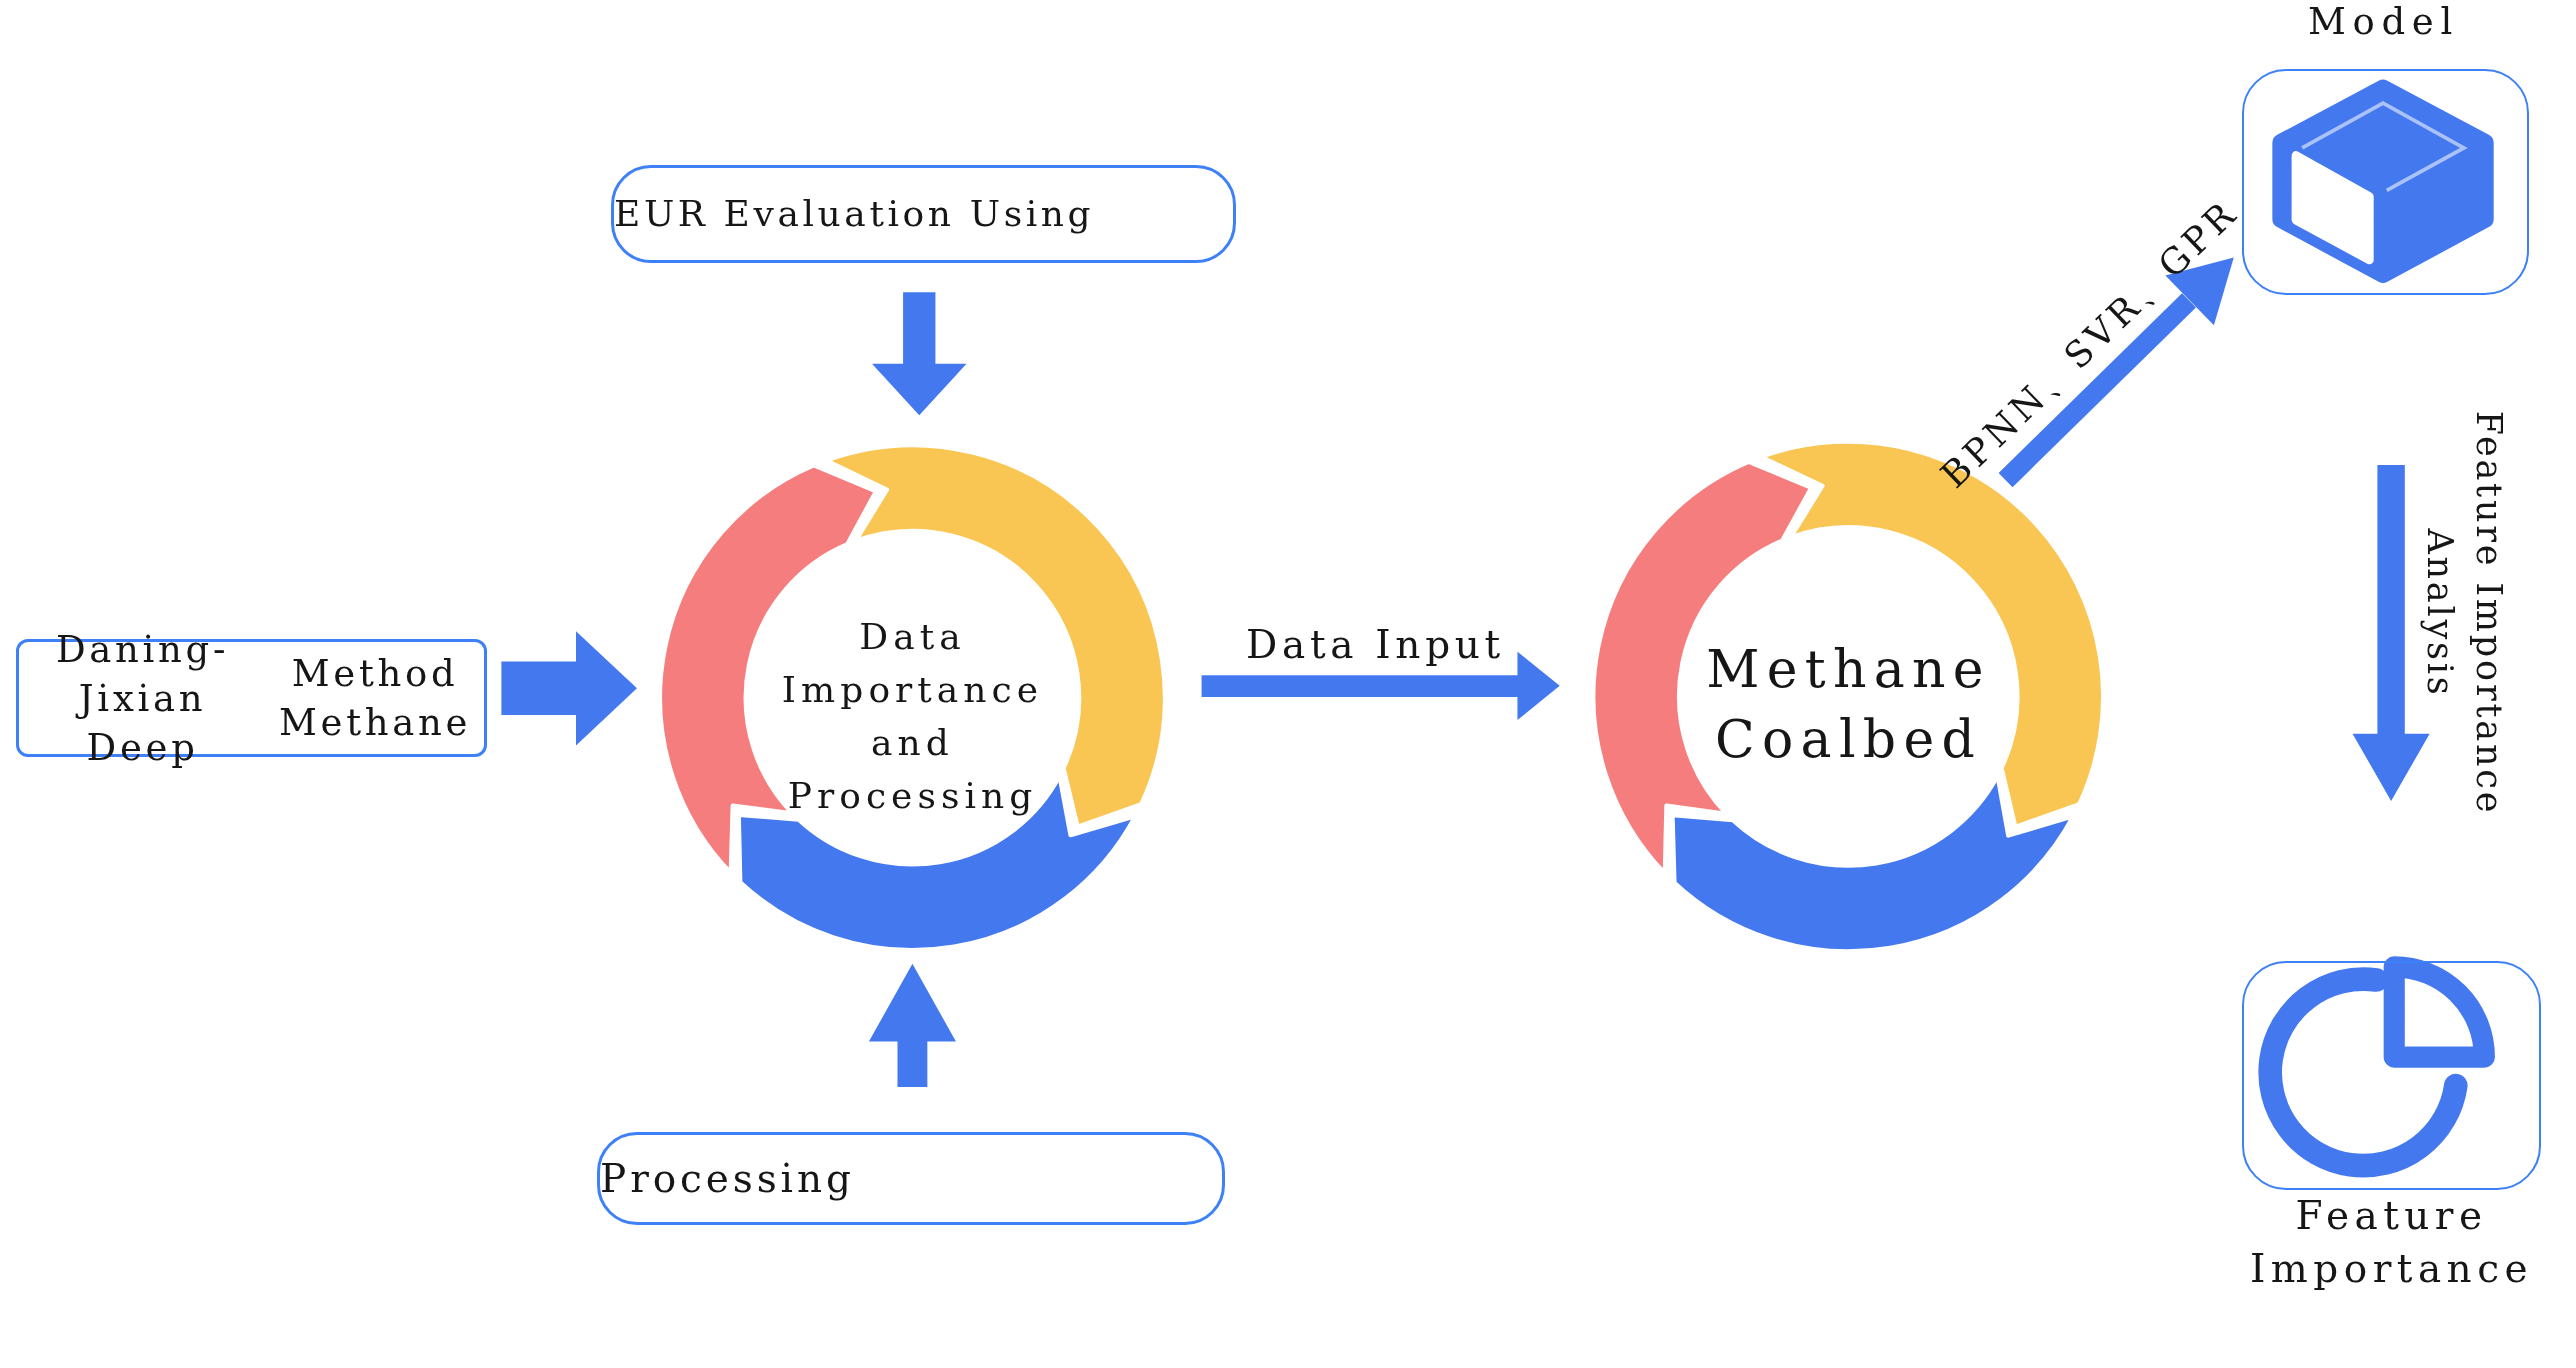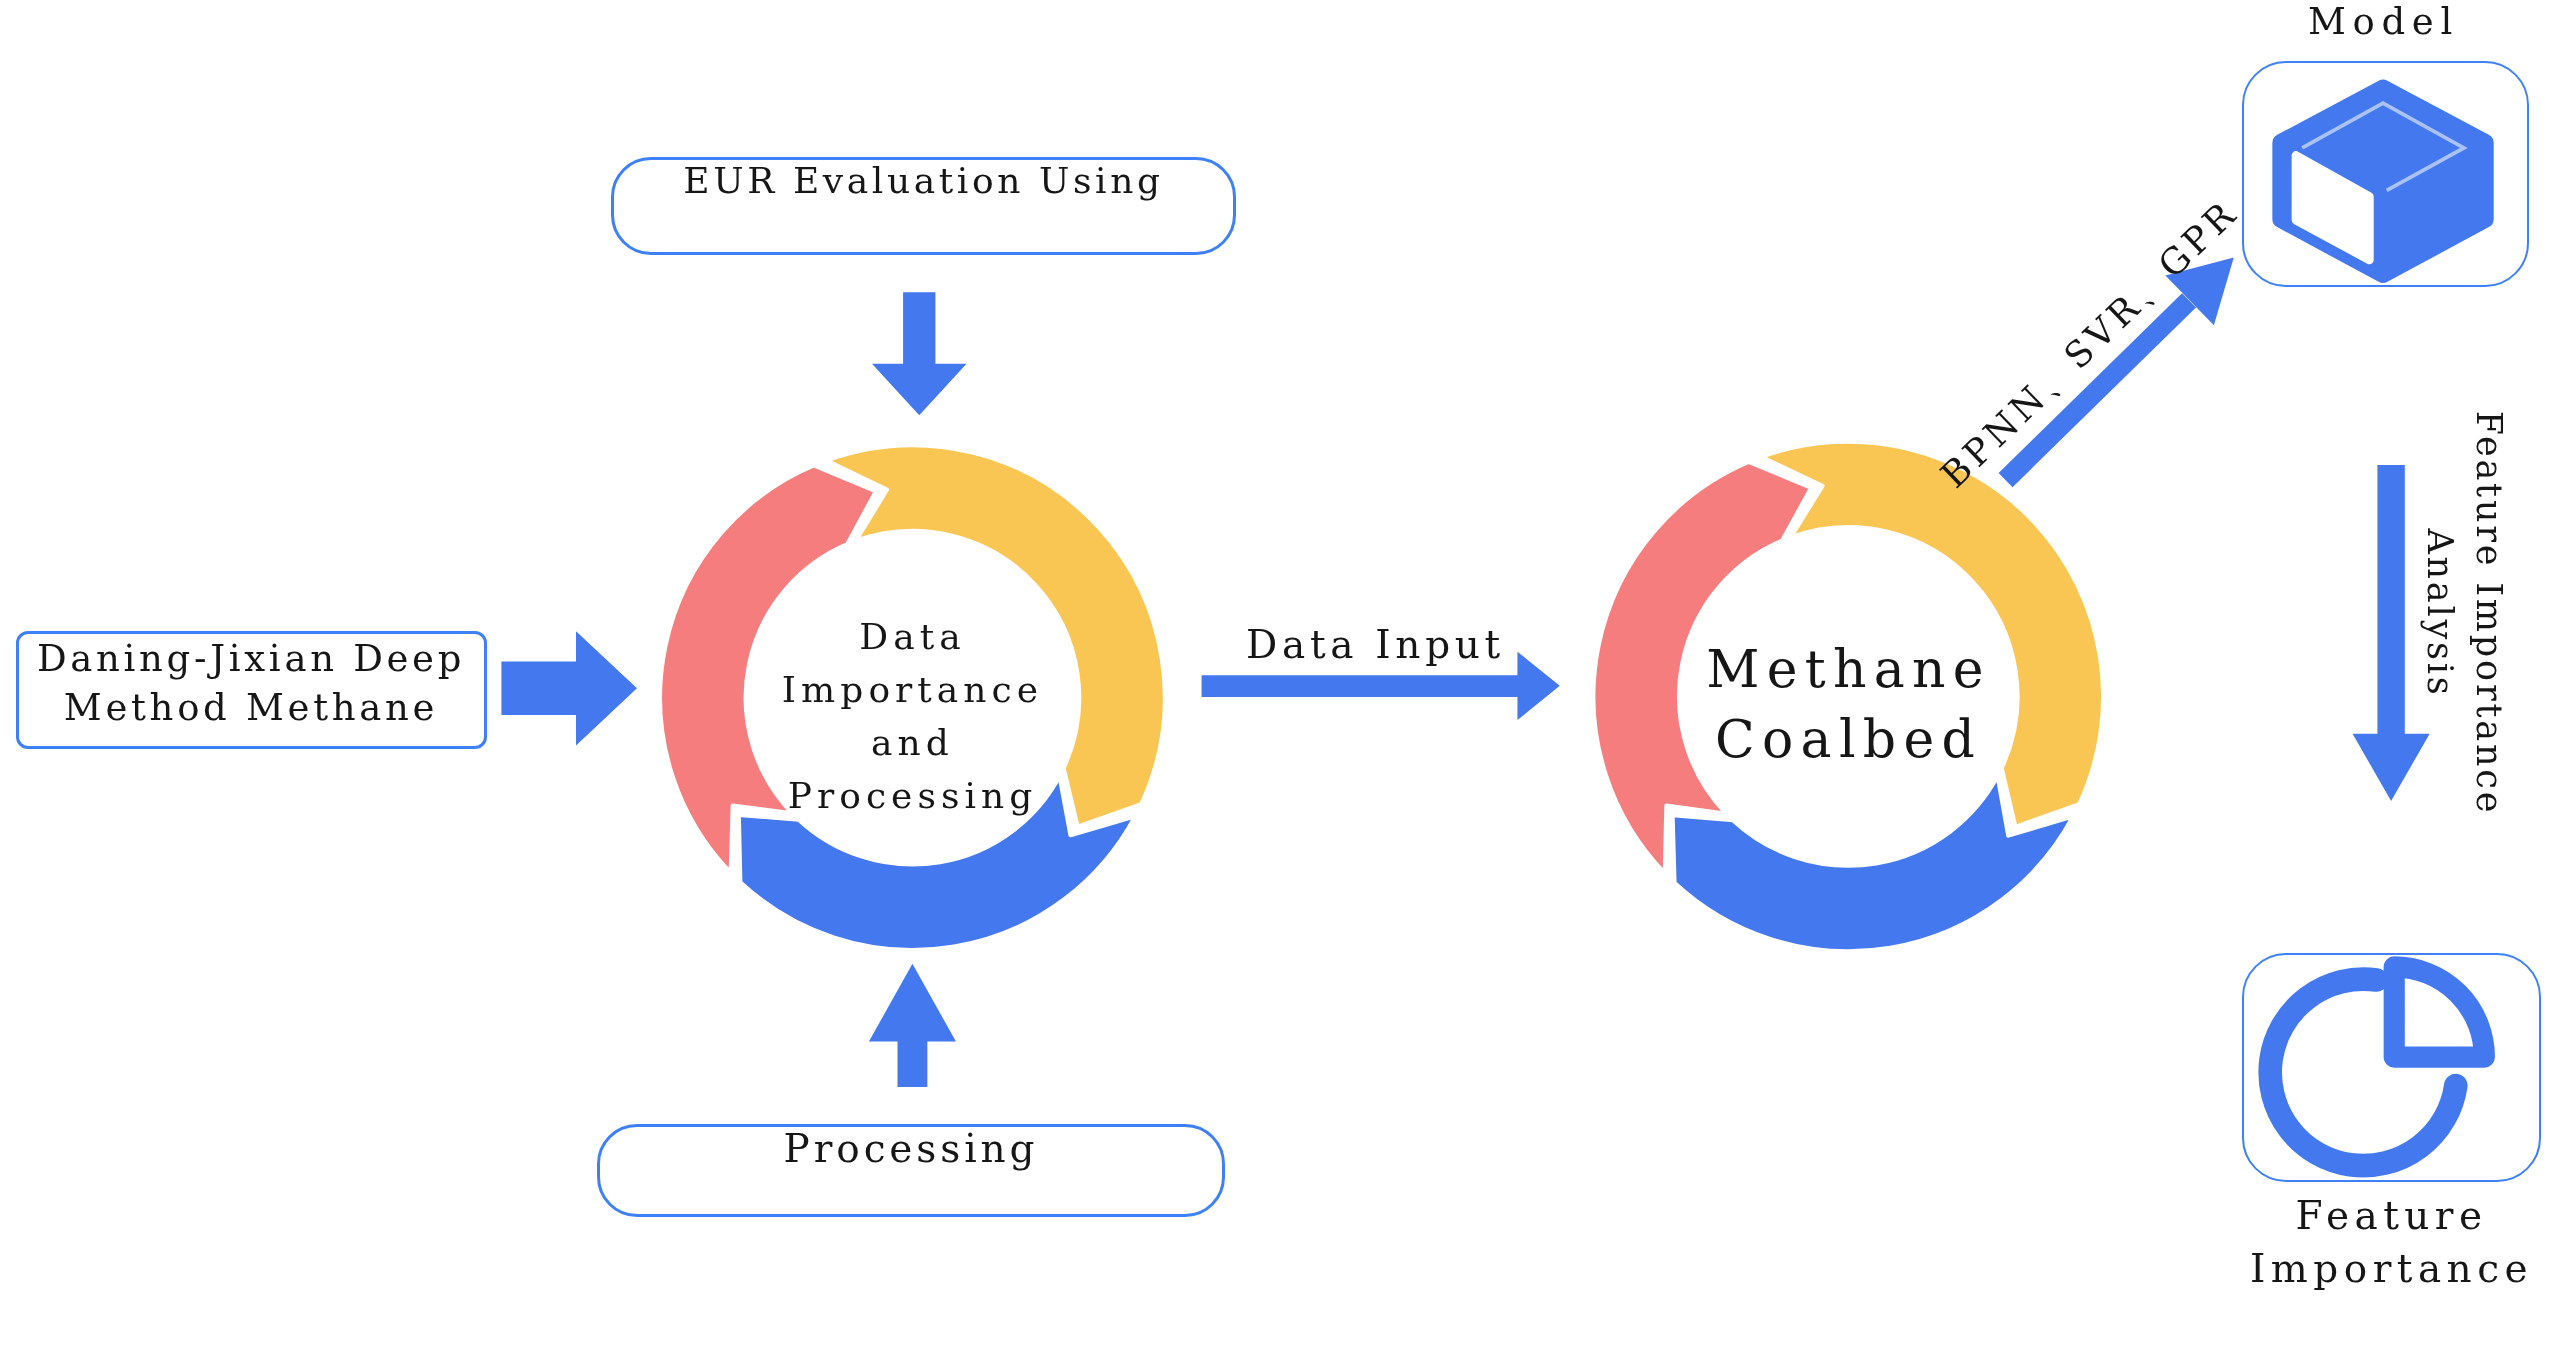--- a/index.html
+++ b/index.html
@@ -1,22 +1,22 @@
 <!DOCTYPE html>
 <html style="--blue: #4478EF; --border_blue: #3D80F8; --red: #F57D7D; --yellow: #F9C654; --ink: #161616; --white: #FFFFFF;font-size:10px"><head>
 <meta charset="utf-8">
 <style>
   html,body{margin:0;padding:0;background:#ffffff;}
   #canvas{position:relative;width:2576px;height:1368px;background:#ffffff;overflow:hidden;
           font-family:"DejaVu Serif","Liberation Serif",serif;color:var(--ink,#161616);}
   #scene{position:absolute;left:0;top:0;}
   .lbl{position:absolute;text-align:center;letter-spacing:.12em;white-space:nowrap;}
   .box{position:absolute;border:3.1px solid var(--border_blue,#3d80f8);border-radius:40px;
-       background:transparent;display:flex;flex-direction:column;align-items:center;
-       justify-content:flex-start;text-align:center;letter-spacing:.1em;}
+       background:transparent;display:flex;flex-direction:row;align-items:center;
+       justify-content:flex-start;text-align:center;letter-spacing:.1em;margin-top:8px;}
   .seg{stroke:#ffffff;stroke-width:7;stroke-linejoin:round;}
   .donut-label{position:absolute;text-align:center;letter-spacing:.14em;}
   .rot90{transform:rotate(90deg);}
 </style>
 </head>
 <body>
 
 <div id="canvas">
 
   <svg id="scene" width="2576" height="1368" viewBox="0 0 4142 2200">

